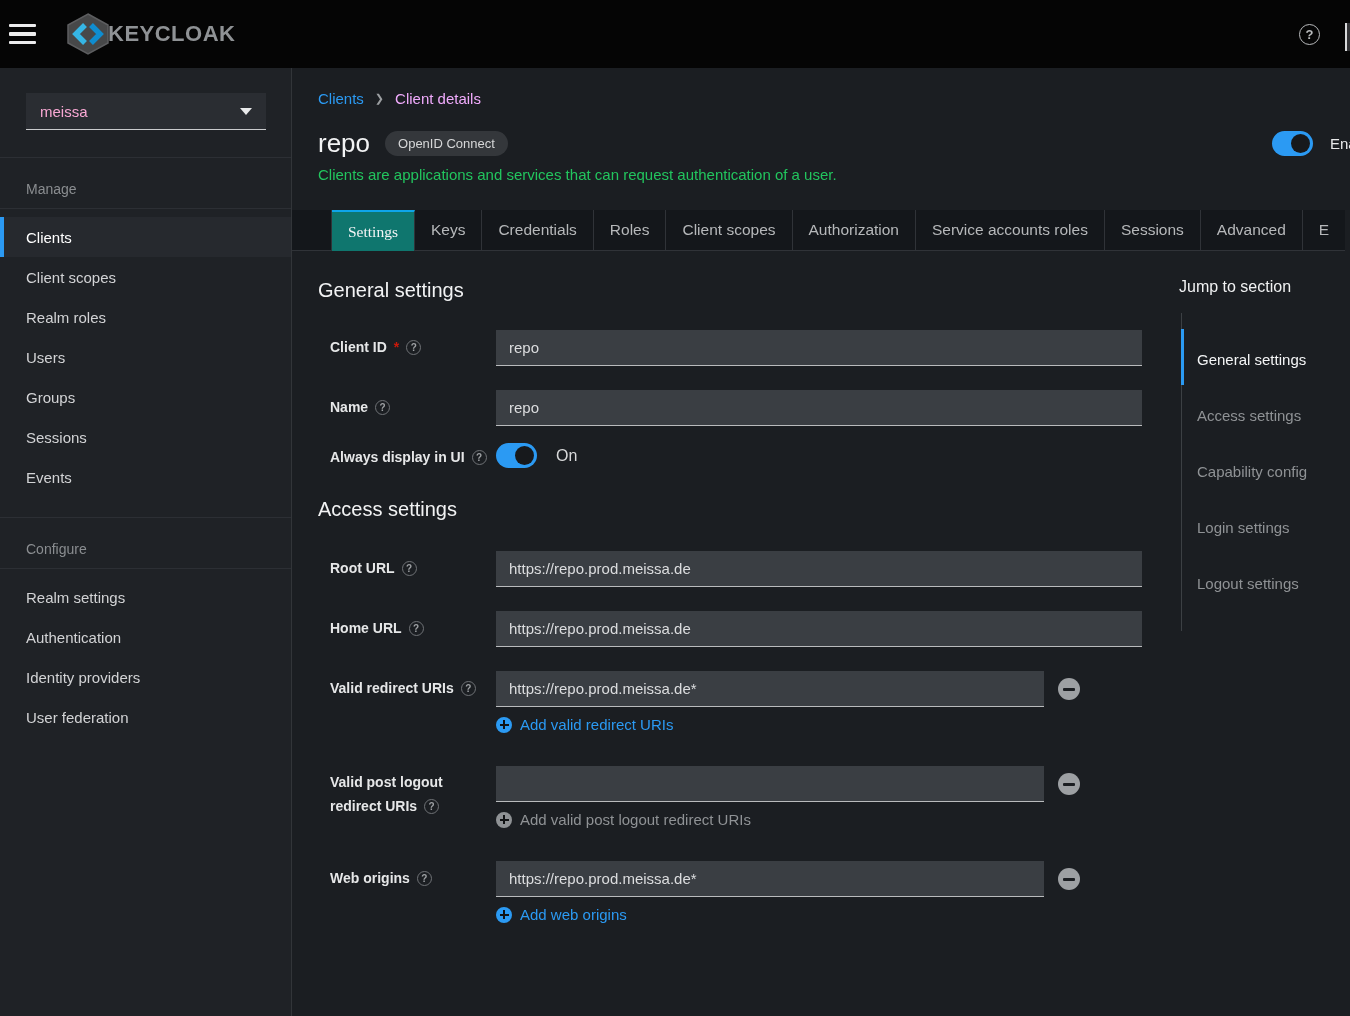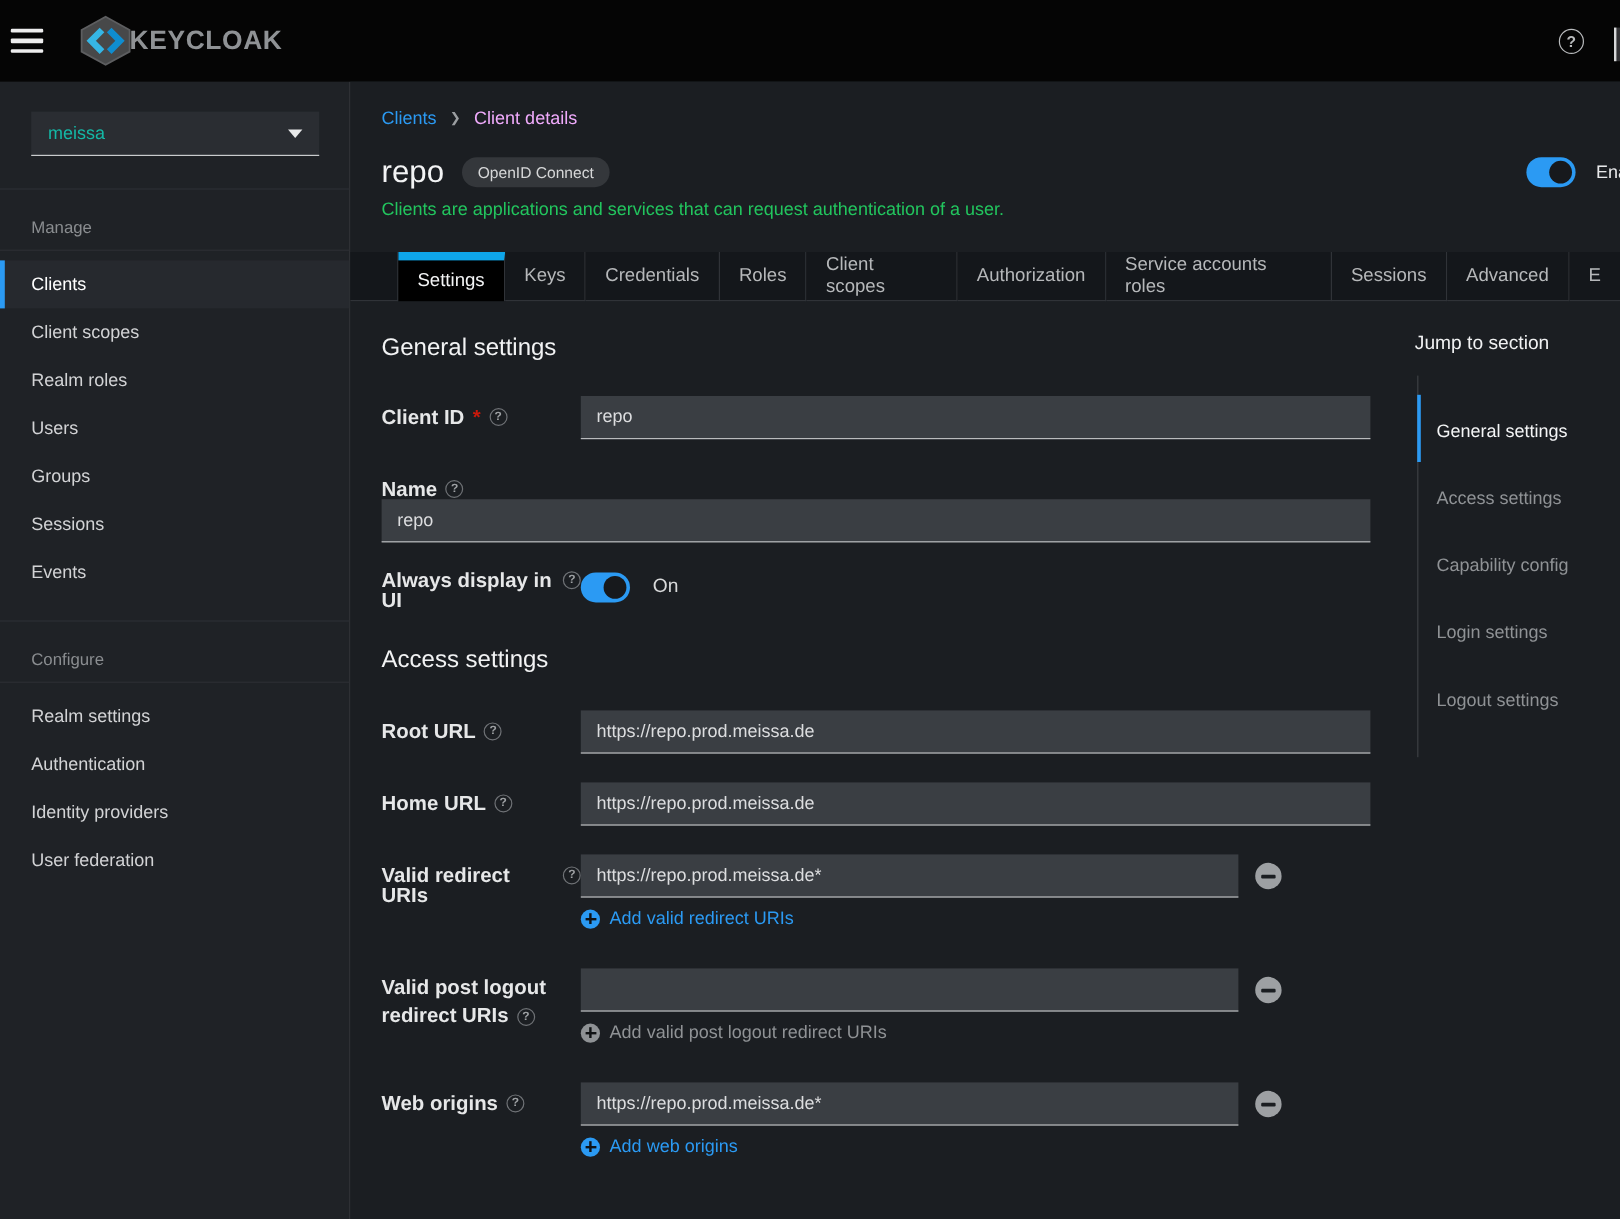--- a/index.html
+++ b/index.html
@@ -18,21 +18,21 @@
   .help-circle::after { content:"?"; font-size:13px; font-weight:700; }
   .partial-btn { position:absolute; right:0; top:23px; width:5px; height:28px; background:#333336; border-left:2px solid #d8d9da; }
 
   
   .shell { display:flex; height:948px; }
 
   
   .sidebar { width:292px; background:#1f2226; border-right:1px solid #323539; }
   .realm-box { margin:25px 25px 0 26px; height:37px; background:#2a2d32; border-bottom:1px solid #c9cbcd;
                display:flex; align-items:center; justify-content:space-between; padding:0 14px; cursor:pointer; }
-  .realm-label { color:#14b8a6; font-size:15px; }
+  .realm-label { color:#f9a8d4; font-size:15px; }
   .caret-down { width:0; height:0; border-left:6px solid transparent; border-right:6px solid transparent; border-top:7px solid #e8e9ea; }
   .side-divider { height:1px; background:#2c2f34; }
   .realm-gap { height:27px; }
   .nav-title { color:#8a8d90; font-size:14px; padding:23px 0 11px 26px; }
   .nav-list { padding:8px 0 20px 0; list-style:none; }
   .nav-item { height:40px; display:flex; align-items:center; padding-left:22px; color:#d2d3d5;
               font-size:15px; cursor:pointer; border-left:4px solid transparent; }
   .nav-item.active { background:#26292e; border-left-color:#2b9af3; color:#ffffff; }
 
   
@@ -50,33 +50,33 @@
   .toggle { position:relative; width:41px; height:25px; background:#2b9af3; border-radius:13px; cursor:pointer; flex:none; }
   .toggle .knob { position:absolute; right:3px; top:3px; width:19px; height:19px; border-radius:50%; background:#17191c; }
   .toggle-label { color:#e8e9ea; font-size:15px; }
   .page-desc { margin-top:8px; padding-left:26px; color:#22c55e; font-size:15px; }
 
   
   .tabbar { display:flex; margin-top:27px; height:41px; }
   .tab-spacer { width:40px; background:#14171b; border-bottom:1px solid #303338; border-right:1px solid #303338; }
   .tab { display:flex; align-items:center; padding:0 16px; font-size:15.5px; color:#b6b8ba; background:#14171b;
          border-bottom:1px solid #303338; border-right:1px solid #303338; cursor:pointer; }
-  .tab.active { background:#000000; color:#f4f5f6; border-bottom:none; border-top:7px solid #0ea5e9; }
+  .tab.active { background:#0f766e; color:#f4f5f6; border-bottom:none; border-top:2px solid #0ea5e9;font-family:Liberation Serif, serif; }
   .tab.partial { border-right:none; }
 
   
   .content { position:relative; padding:28px 0 0 26px; }
   .section-heading { font-size:20px; color:#f2f3f4; font-weight:400; line-height:23px; margin-bottom:28px; }
   .form { width:824px; }
   .frow { display:flex; margin-bottom:24px; }
-  .frow.tight { margin-bottom:14px;flex-direction:column; }
+  .frow.tight { margin-bottom:14px; }
   .frow.after-desc { margin-bottom:30px; }
   .frow.uri { margin-bottom:33px; }
-  .flabel { width:166px; padding-top:9px; font-size:17px; font-weight:700; color:#e6e7e8;
-            display:flex; align-items:flex-start; gap:7px; line-height:17px; flex:none; }
+  .flabel { width:166px; padding-top:9px; font-size:14px; font-weight:700; color:#e6e7e8;
+            display:flex; align-items:flex-start; gap:7px; line-height:17px; flex:none;margin-left:12px; }
   .flabel.two-line { display:block; line-height:24px; padding-top:4px; }
   .flabel .lline { display:flex; align-items:center; gap:7px; }
   .req { color:#c9190b; font-weight:700; }
   .qmark { display:inline-flex; width:15px; height:15px; border:1px solid #6f7276; border-radius:50%;
            color:#9ea1a4; align-items:center; justify-content:center; margin-top:1px; cursor:pointer; flex:none; }
   .qmark::after { content:"?"; font-size:10px; }
   .ffield { flex:1; }
   .text-input { width:100%; height:36px; background:#3a3e43; border:none; border-bottom:1px solid #b9bbbd;
                 color:#dcdddf; font-size:15px; padding:0 13px; font-family:inherit; outline:none; }
   textarea.text-input { height:78px; resize:none; padding-top:8px; display:block; }

